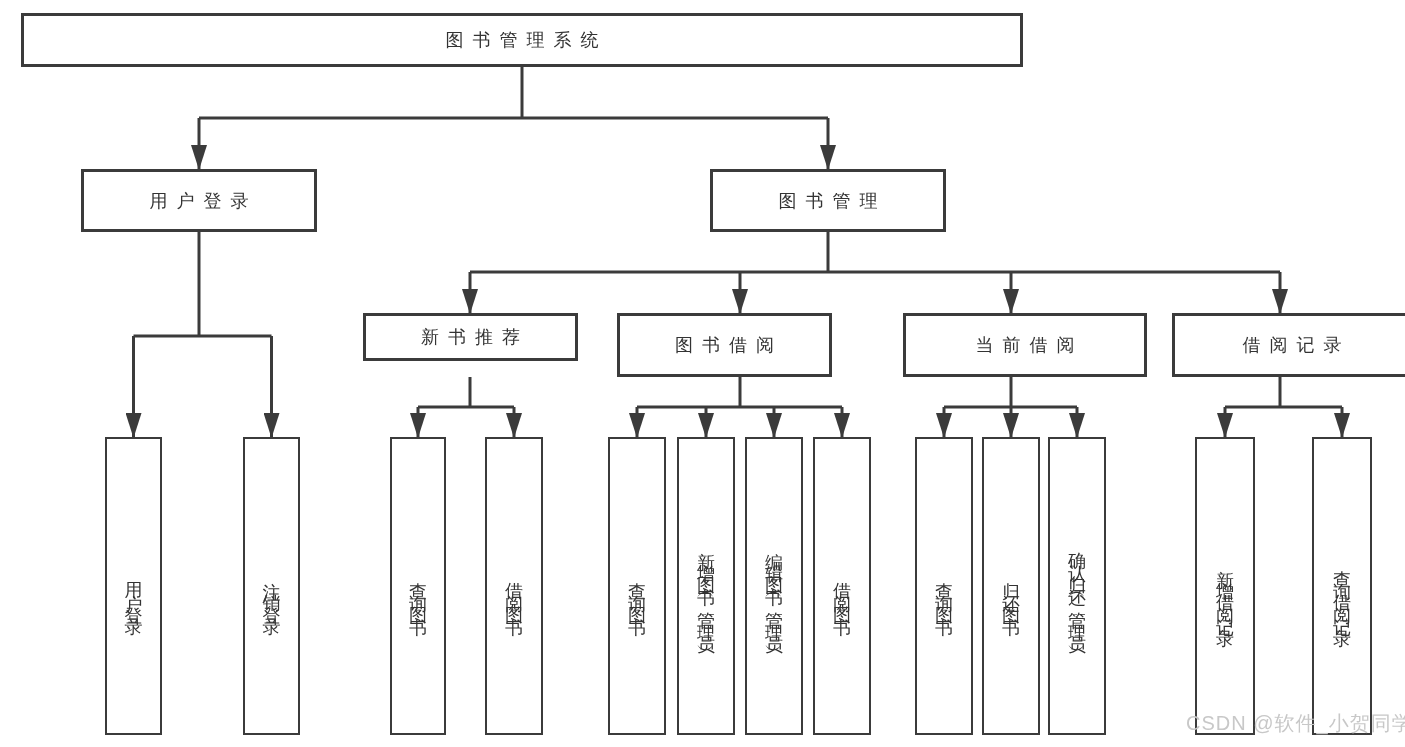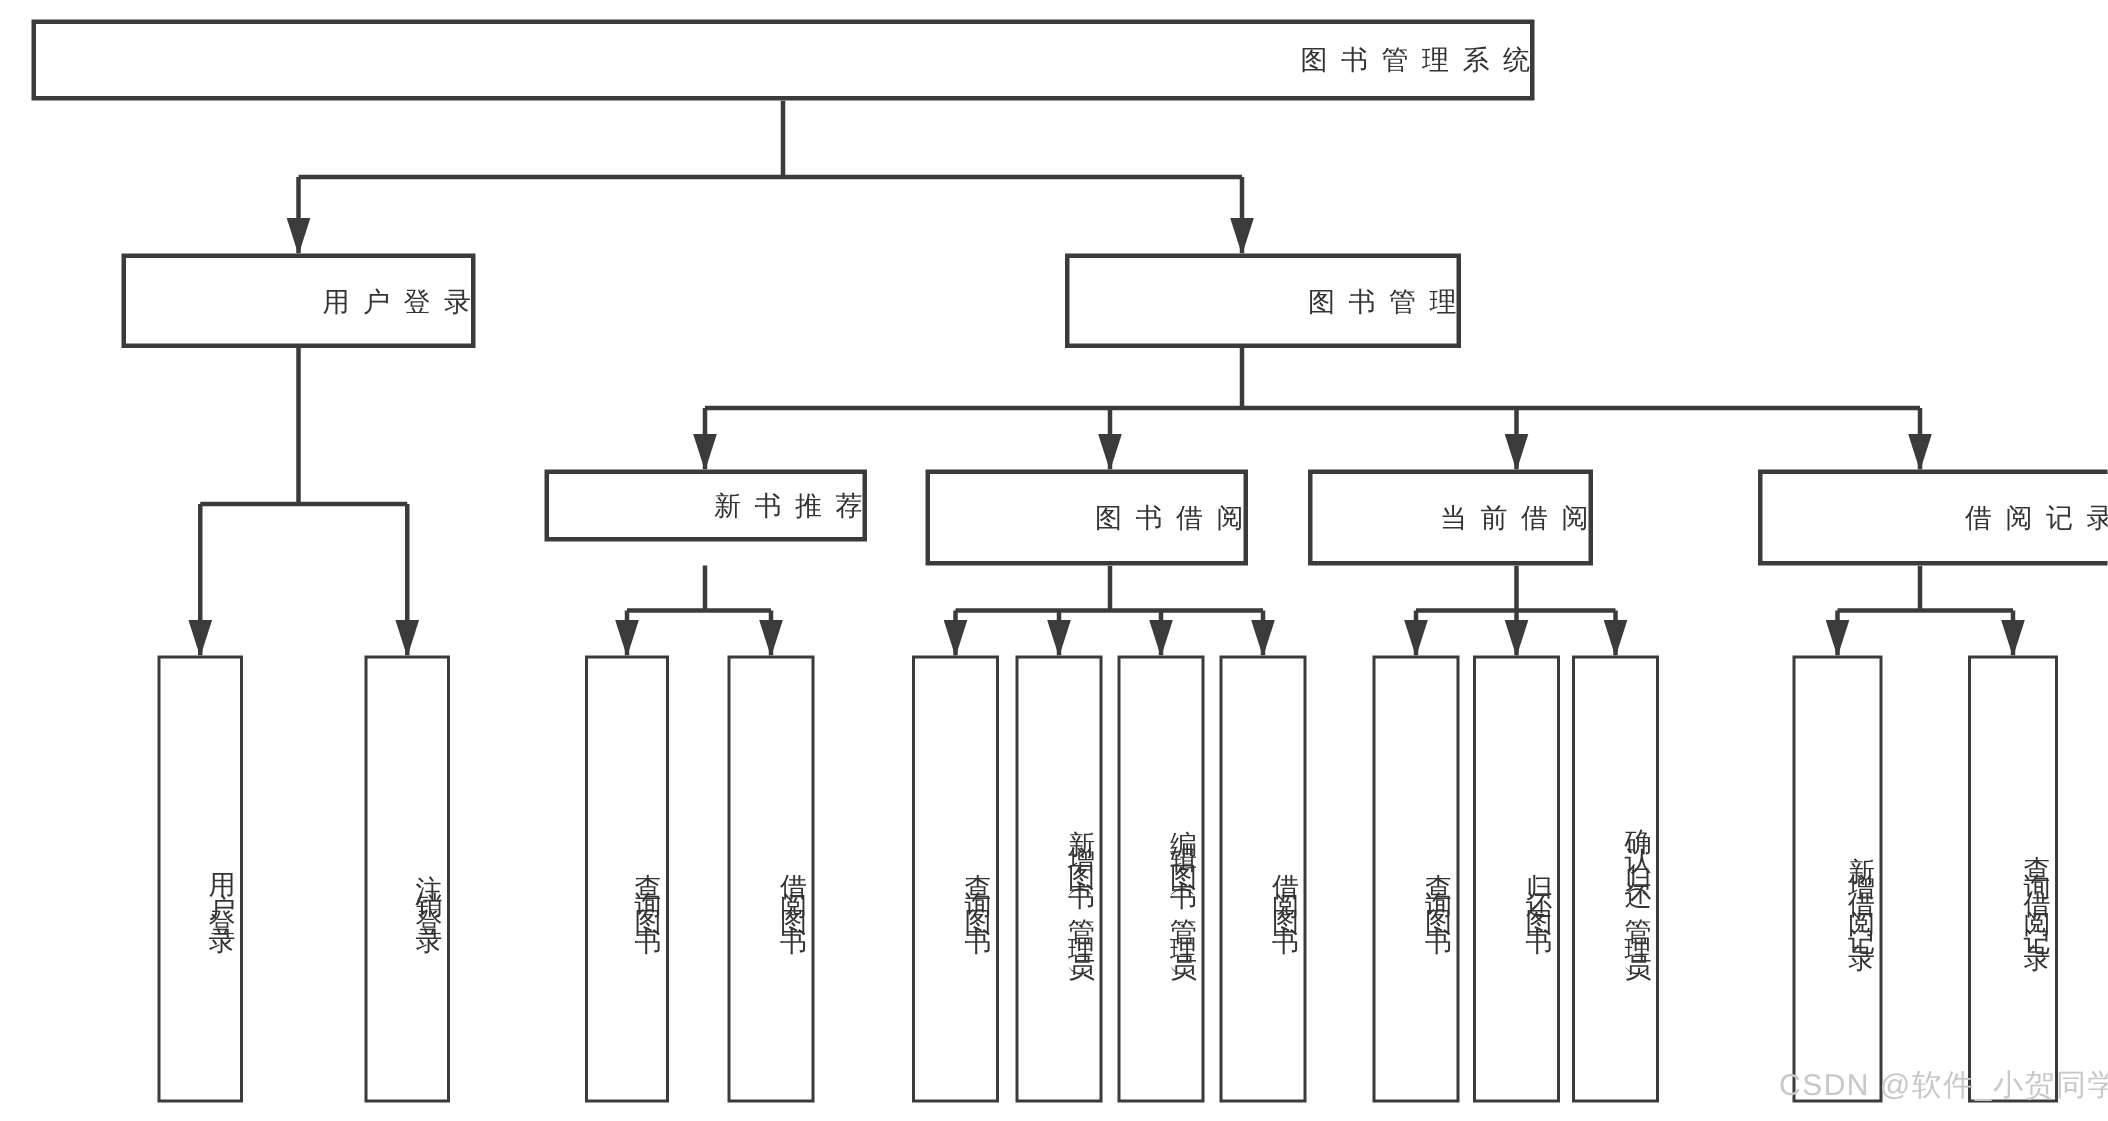--- a/index.html
+++ b/index.html
@@ -10,21 +10,21 @@
     --bg:#ffffff;
   }
   *{margin:0;padding:0;box-sizing:border-box;}
   html,body{width:1405px;height:747px;overflow:hidden;background:var(--bg);
     font-family:"Liberation Sans","DejaVu Sans",sans-serif;color:var(--text);}
   .stage{position:relative;width:1405px;height:747px;background:var(--bg);}
   .wires{position:absolute;left:0;top:0;width:1405px;height:747px;}
   .wires line{stroke:var(--line);stroke-width:3;}
   .wires .arrowhead{fill:var(--line);}
   .box{position:absolute;background:#fff;border:3px solid var(--box-border);
-    display:flex;align-items:center;justify-content:flex-end;}
+    display:flex;align-items:center;justify-content:center;}
   .box.parent{z-index:2;}
   .box.leaf{top:437px;height:298px;border-width:2.5px;z-index:2;}
   .hl{font-size:18px;letter-spacing:9px;margin-right:-9px;white-space:nowrap;color:var(--text);}
   .vl{writing-mode:vertical-rl;text-orientation:mixed;font-size:18px;
     letter-spacing:12px;margin-bottom:-12px;white-space:nowrap;color:var(--text);}
   .watermark{position:absolute;left:1186px;top:710px;font-size:20px;letter-spacing:1px;
     color:var(--watermark);z-index:5;white-space:nowrap;}
 </style>
 </head>
 <body>
@@ -93,31 +93,31 @@
     </g>
   </svg>
 
   <div class="box parent" style="left:21px;top:13px;width:1002px;height:54px">
     <span class="hl">图书管理系统</span>
   </div>
 
   <div class="box parent" style="left:81px;top:169px;width:236px;height:63px">
     <span class="hl">用户登录</span>
   </div>
-  <div class="box parent" style="left:710px;top:169px;width:264px;height:63px">
+  <div class="box parent" style="left:710px;top:169px;width:236px;height:63px">
     <span class="hl">图书管理</span>
   </div>
 
   <div class="box parent" style="left:363px;top:313px;width:215px;height:48px">
     <span class="hl">新书推荐</span>
   </div>
   <div class="box parent" style="left:617px;top:313px;width:215px;height:64px">
     <span class="hl">图书借阅</span>
   </div>
-  <div class="box parent" style="left:872px;top:313px;width:190px;height:64px">
+  <div class="box parent" style="left:903px;top:313px;width:244px;height:64px">
     <span class="hl">当前借阅</span>
   </div>
   <div class="box parent" style="left:1172px;top:313px;width:240px;height:64px">
     <span class="hl">借阅记录</span>
   </div>
 
   <div class="box leaf" style="left:105px;width:57px">
     <span class="vl">用户登录</span>
   </div>
   <div class="box leaf" style="left:243px;width:57px">

